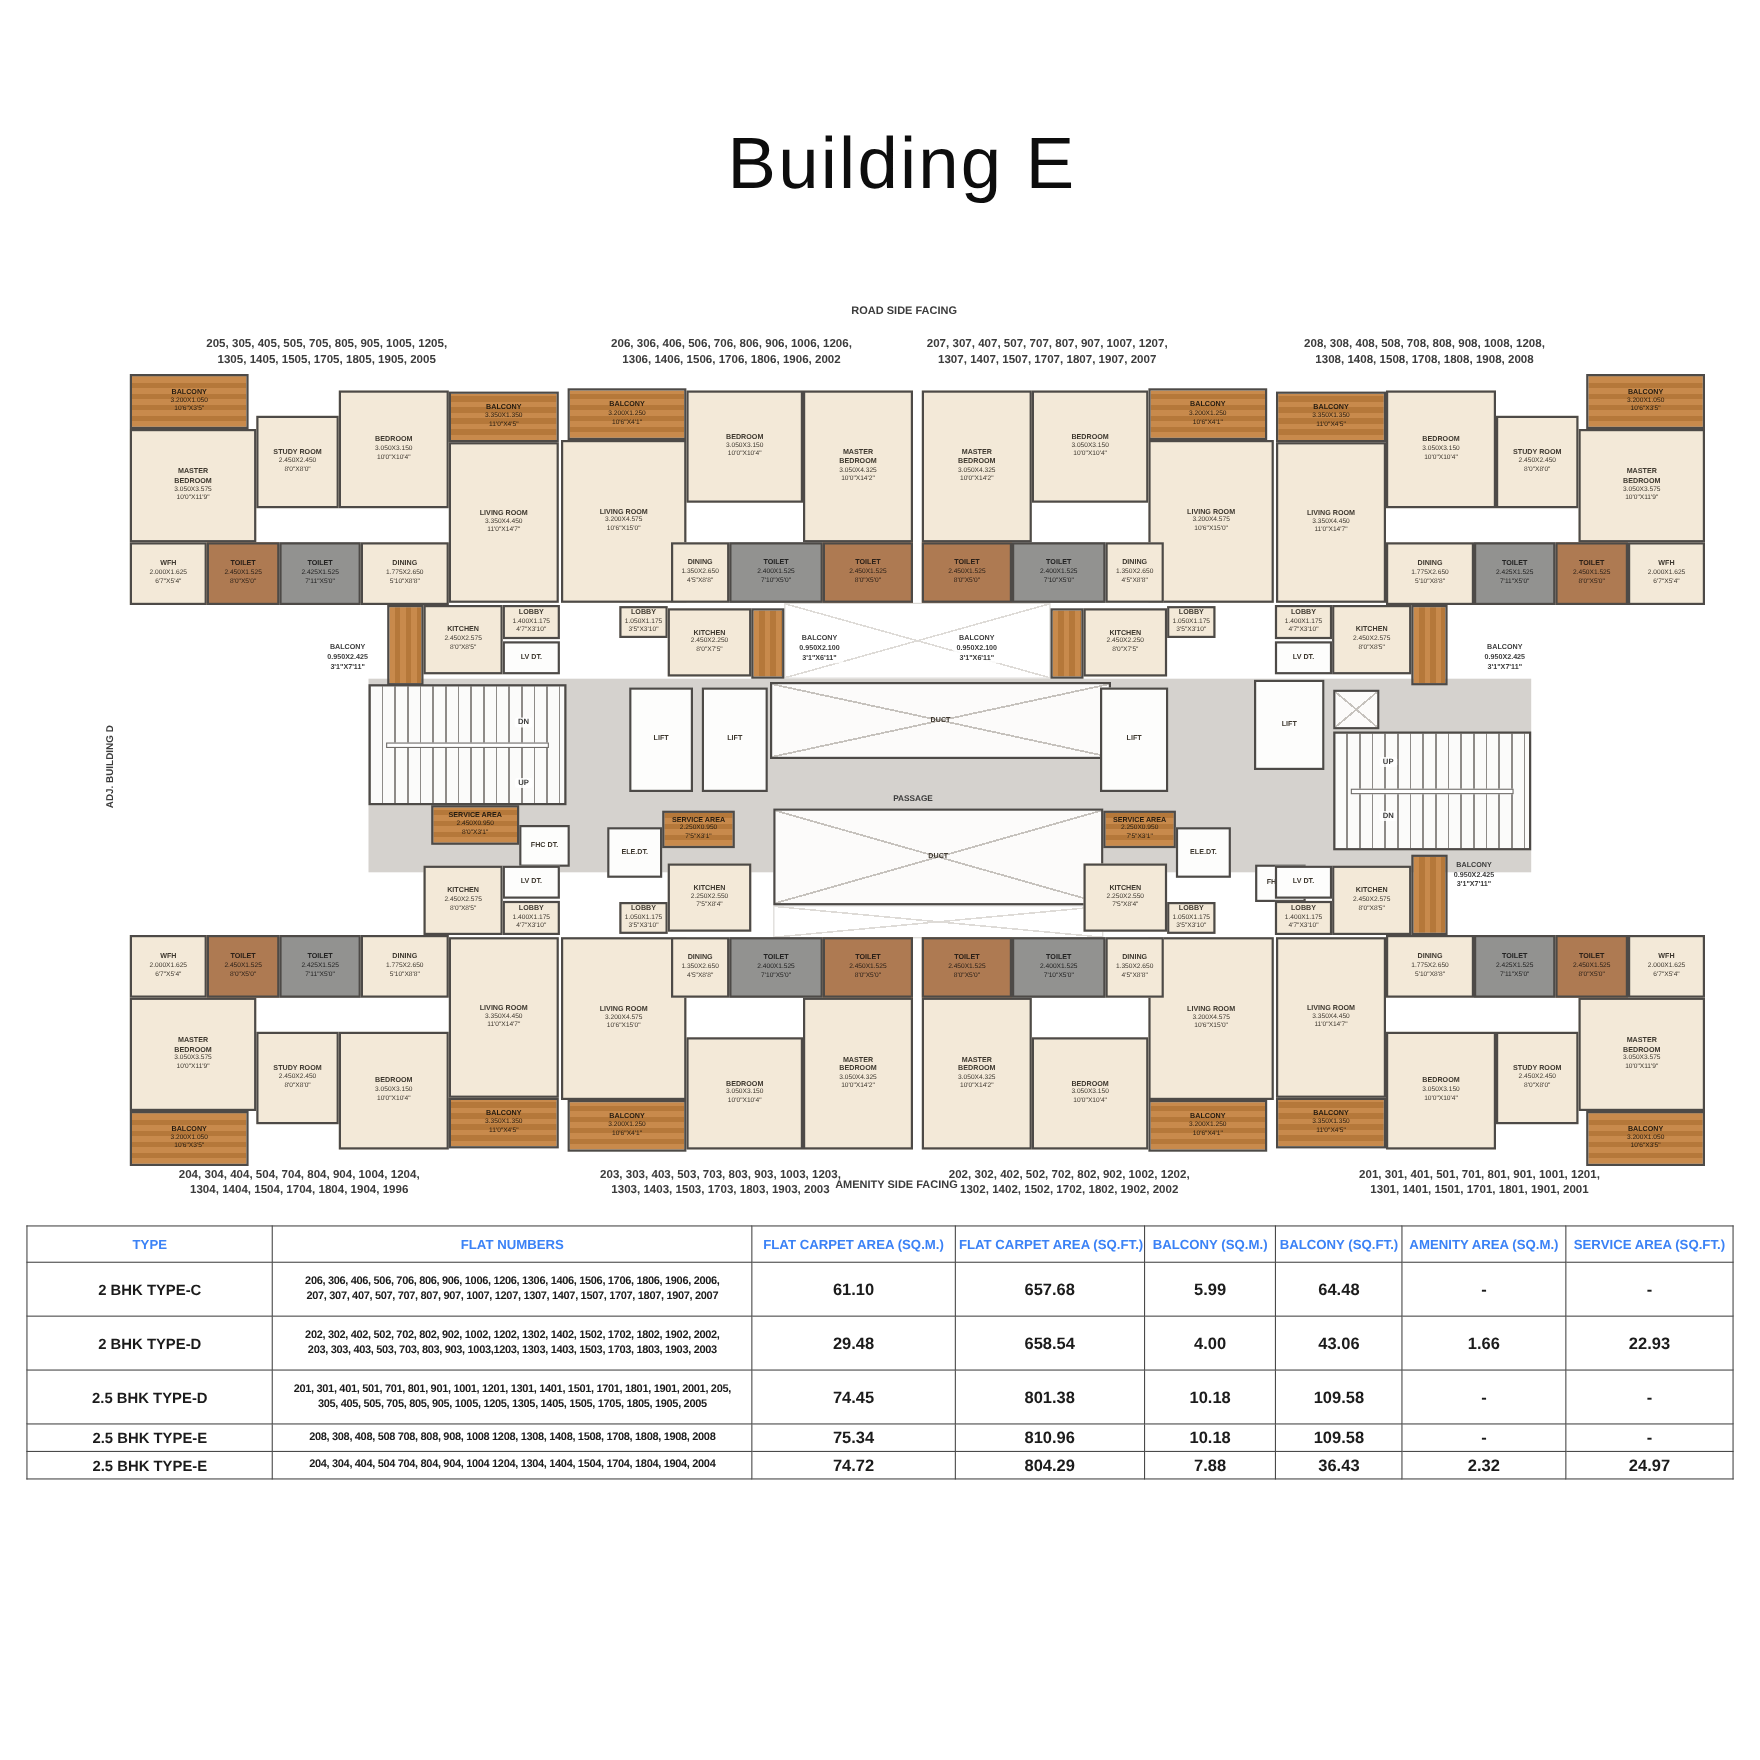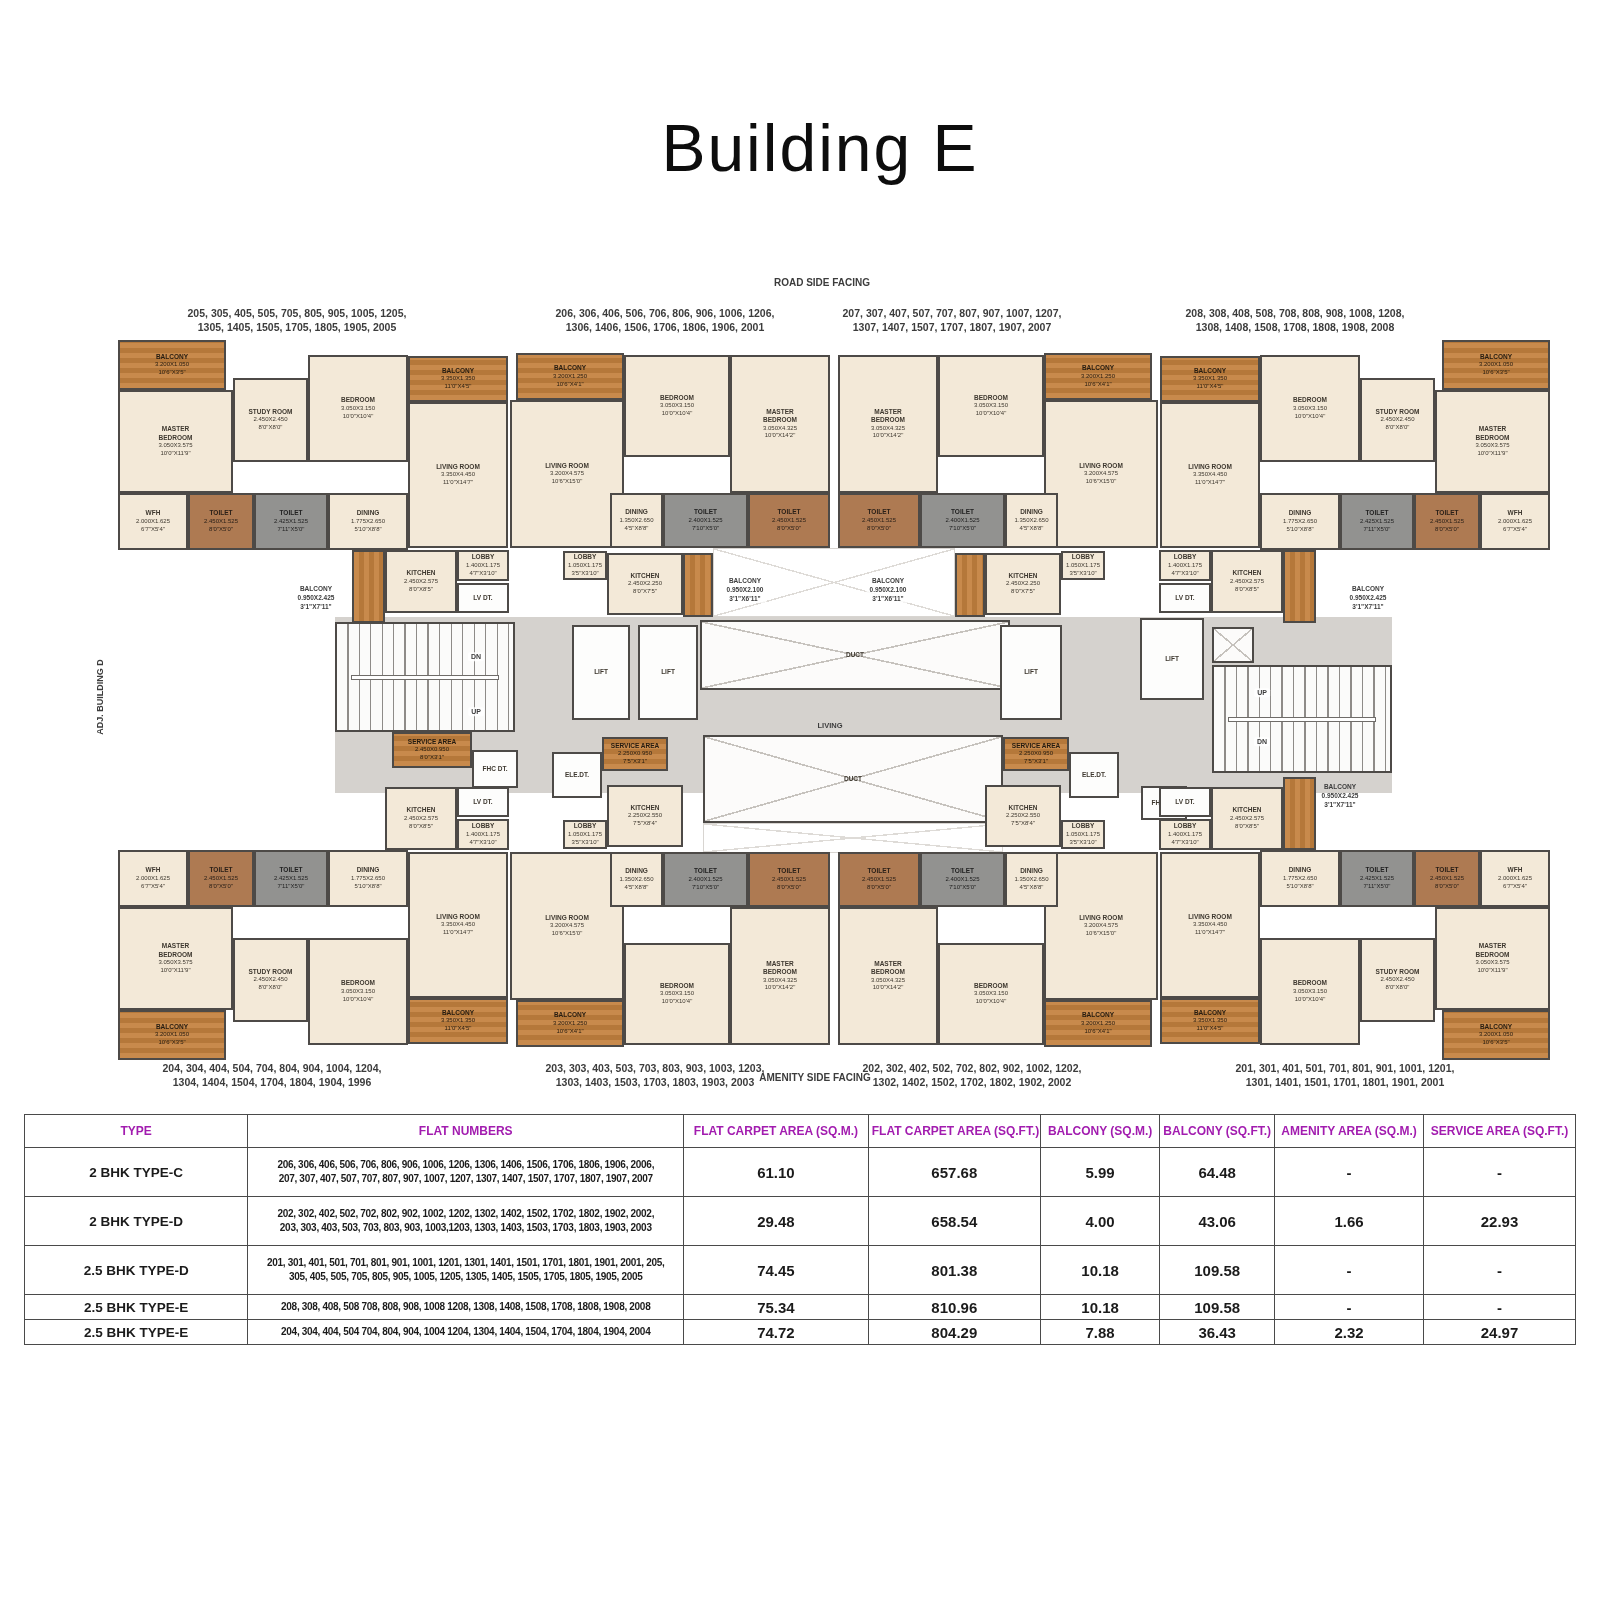--- a/index.html
+++ b/index.html
@@ -42,21 +42,21 @@
   .ptext{position:absolute;transform:translate(-50%,-50%);text-align:center;
     color:#3c3c3c;font-weight:700;white-space:nowrap;line-height:1.35;}
   .ptext.bgw{background:rgba(255,255,255,.85);padding:0 3px;border-radius:2px;}
   .ptext .tl{display:block;}
 
   
   .flat-table{position:absolute;left:24px;top:1114px;width:1552px;
     border-collapse:collapse;table-layout:fixed;}
   .flat-table th,.flat-table td{border:1.7px solid #4a4a4a;text-align:center;
     vertical-align:middle;padding:1px 3px;overflow:hidden;}
-  .flat-table th{color:#a21caf;font-size:12px;font-weight:700;height:30px;white-space:nowrap;}
+  .flat-table th{color:#3b82f6;font-size:12px;font-weight:700;height:30px;white-space:nowrap;}
   .flat-table td{font-weight:700;color:#1b1b1b;}
   td.type-cell{font-size:13.5px;white-space:nowrap;}
   td.num-cell{font-size:15px;}
   td.flats-cell .fline{font-size:10px;letter-spacing:-0.3px;white-space:nowrap;line-height:1.45;}
   tr.tall td{height:46px;}
   tr.short td{height:22px;}
 </style>
 </head>
 <body>
 
@@ -567,21 +567,21 @@
     </div>
     <div class="ptext" style="left: 100px; top: 697px; font-size: 9px; transform: translate(-50%, -50%) rotate(-90deg);">
       <span class="tl">ADJ. BUILDING D</span>
     </div>
     <div class="ptext" style="left: 297px; top: 320px; font-size: 10.5px;">
       <span class="tl">205, 305, 405, 505, 705, 805, 905, 1005, 1205,</span>
       <span class="tl">1305, 1405, 1505, 1705, 1805, 1905, 2005</span>
     </div>
     <div class="ptext" style="left: 665px; top: 320px; font-size: 10.5px;">
       <span class="tl">206, 306, 406, 506, 706, 806, 906, 1006, 1206,</span>
-      <span class="tl">1306, 1406, 1506, 1706, 1806, 1906, 2001</span>
+      <span class="tl">1306, 1406, 1506, 1706, 1806, 1906, 2002</span>
     </div>
     <div class="ptext" style="left: 952px; top: 320px; font-size: 10.5px;">
       <span class="tl">207, 307, 407, 507, 707, 807, 907, 1007, 1207,</span>
       <span class="tl">1307, 1407, 1507, 1707, 1807, 1907, 2007</span>
     </div>
     <div class="ptext" style="left: 1295px; top: 320px; font-size: 10.5px;">
       <span class="tl">208, 308, 408, 508, 708, 808, 908, 1008, 1208,</span>
       <span class="tl">1308, 1408, 1508, 1708, 1808, 1908, 2008</span>
     </div>
     <div class="ptext" style="left: 272px; top: 1075px; font-size: 10.5px;">
@@ -631,21 +631,21 @@
     <div class="ptext bgw" style="left: 476px; top: 712px; font-size: 7px;">
       <span class="tl">UP</span>
     </div>
     <div class="ptext bgw" style="left: 1262px; top: 693px; font-size: 7px;">
       <span class="tl">UP</span>
     </div>
     <div class="ptext bgw" style="left: 1262px; top: 742px; font-size: 7px;">
       <span class="tl">DN</span>
     </div>
     <div class="ptext" style="left: 830px; top: 726px; font-size: 7.5px;">
-      <span class="tl">LIVING</span>
+      <span class="tl">PASSAGE</span>
     </div>
   </div>
 
 <table class="flat-table">
   <colgroup>
       <col style="width: 14.4%;">
       <col style="width: 28.1%;">
       <col style="width: 11.9%;">
       <col style="width: 11.1%;">
       <col style="width: 7.7%;">

